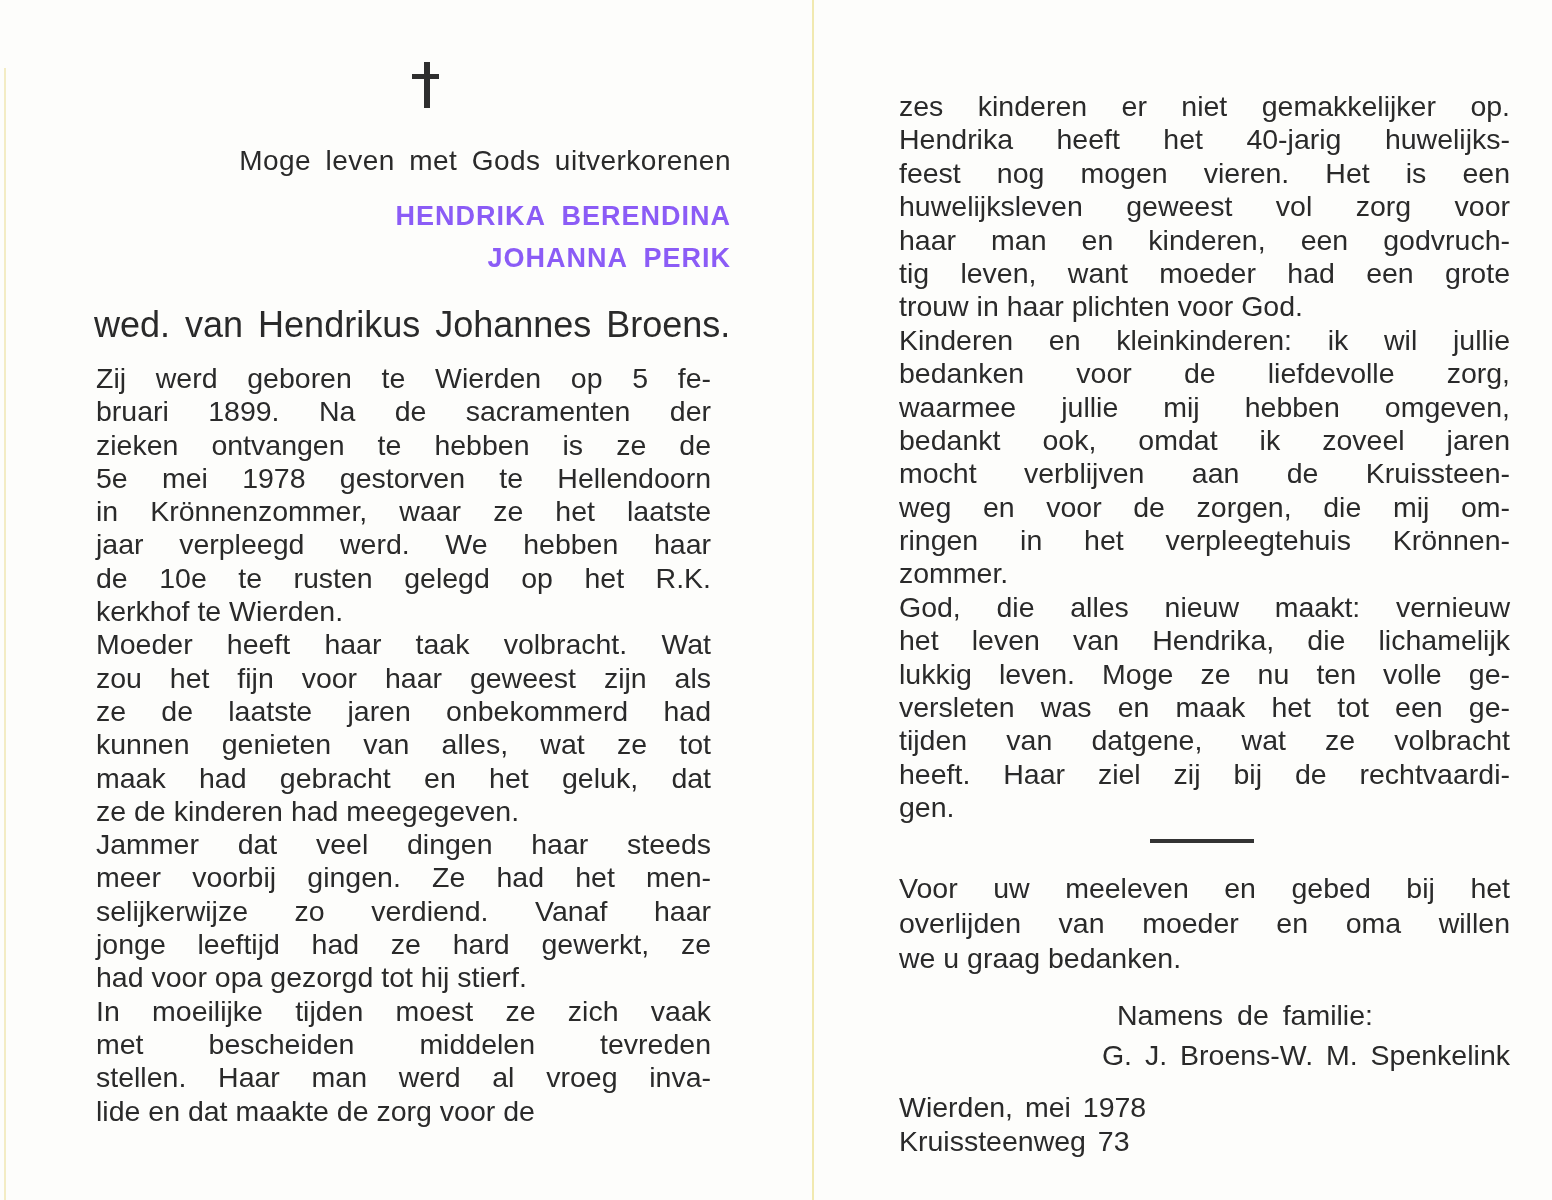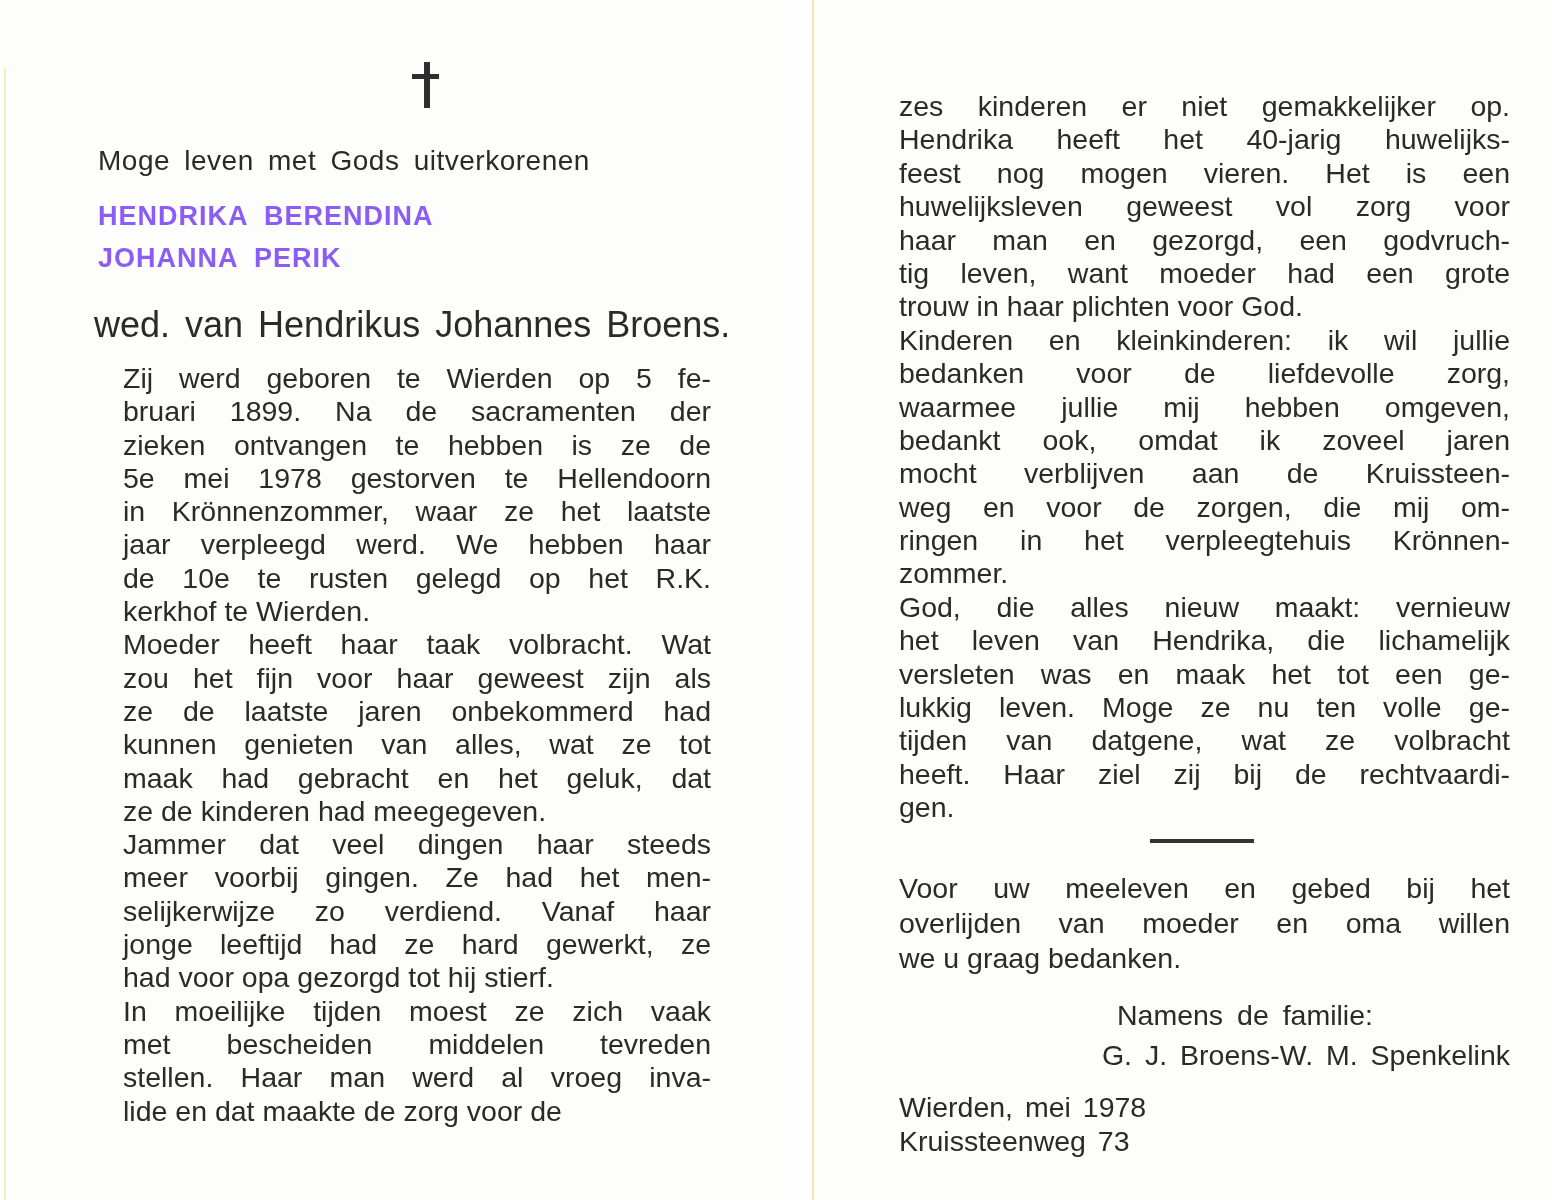--- a/index.html
+++ b/index.html
@@ -20,33 +20,33 @@
   .panel { position: absolute; top: 0; height: 1200px; }
   .panel-left { left: 90px; width: 625px; }
   .panel-right { left: 895px; width: 617px; margin-top: 21px; }
 
   .cross {
     position: absolute; left: 322px; top: 62px; width: 30px; height: 48px;
   }
   .cross .v { position: absolute; left: 12px; top: 0; width: 6px; height: 46px; background: #2e2e2e; }
   .cross .h { position: absolute; left: 0; top: 12px; width: 27px; height: 5px; background: #2e2e2e; }
 
-  .center { position: absolute; left: 8px; width: 625px; text-align: left; }
+  .center { position: absolute; left: 16px; width: 625px; text-align: right; }
   .motto { top: 145px; font-size: 28px; letter-spacing: 0.5px; word-spacing: 6px; }
   .name { font-size: 27px; font-weight: bold; letter-spacing: 1px; word-spacing: 8px; color: #8b5cf6; }
   .name1 { top: 201px; }
   .name2 { top: 243px; }
   .widow {
     position: absolute; left: 4px; top: 304px; font-size: 36px; word-spacing: 5px; white-space: nowrap;
   }
 
   .body-lines { position: absolute; left: 6px; width: 615px; }
   .body-lines .ln {
     height: 33.3px; line-height: 33.3px; font-size: 28.5px; white-space: nowrap;
-    text-align: justify; text-align-last: justify; margin-left: 27px;
+    text-align: justify; text-align-last: justify;
   }
   .body-lines .ln.last { text-align-last: left; }
   .left-body { top: 362px; }
 
   .right-body { position: absolute; left: 4px; width: 611px; top: 69px; }
   .right-body .ln {
     height: 33.4px; line-height: 33.4px; font-size: 28.5px; white-space: nowrap;
     text-align: justify; text-align-last: justify;
   }
   .right-body .ln.last { text-align-last: left; }
@@ -107,35 +107,35 @@
       <div class="ln last">lide en dat maakte de zorg voor de</div>
     </div>
 </section>
 
 <section class="panel panel-right">
   <div class="right-body" id="right-body">
       <div class="ln">zes kinderen er niet gemakkelijker op.</div>
       <div class="ln">Hendrika heeft het 40-jarig huwelijks-</div>
       <div class="ln">feest nog mogen vieren. Het is een</div>
       <div class="ln">huwelijksleven geweest vol zorg voor</div>
-      <div class="ln">haar man en gezorgd, een godvruch-</div>
+      <div class="ln">haar man en kinderen, een godvruch-</div>
       <div class="ln">tig leven, want moeder had een grote</div>
       <div class="ln last">trouw in haar plichten voor God.</div>
       <div class="ln">Kinderen en kleinkinderen: ik wil jullie</div>
       <div class="ln">bedanken voor de liefdevolle zorg,</div>
       <div class="ln">waarmee jullie mij hebben omgeven,</div>
       <div class="ln">bedankt ook, omdat ik zoveel jaren</div>
       <div class="ln">mocht verblijven aan de Kruissteen-</div>
       <div class="ln">weg en voor de zorgen, die mij om-</div>
       <div class="ln">ringen in het verpleegtehuis Krönnen-</div>
       <div class="ln last">zommer.</div>
       <div class="ln">God, die alles nieuw maakt: vernieuw</div>
       <div class="ln">het leven van Hendrika, die lichamelijk</div>
+      <div class="ln">lukkig leven. Moge ze nu ten volle ge-</div>
       <div class="ln">versleten was en maak het tot een ge-</div>
-      <div class="ln">lukkig leven. Moge ze nu ten volle ge-</div>
       <div class="ln">tijden van datgene, wat ze volbracht</div>
       <div class="ln">heeft. Haar ziel zij bij de rechtvaardi-</div>
       <div class="ln last">gen.</div>
     </div>
   <div class="separator"></div>
   <div class="thanks" id="thanks">
       <div class="ln">Voor uw meeleven en gebed bij het</div>
       <div class="ln">overlijden van moeder en oma willen</div>
       <div class="ln last">we u graag bedanken.</div>
     </div>

